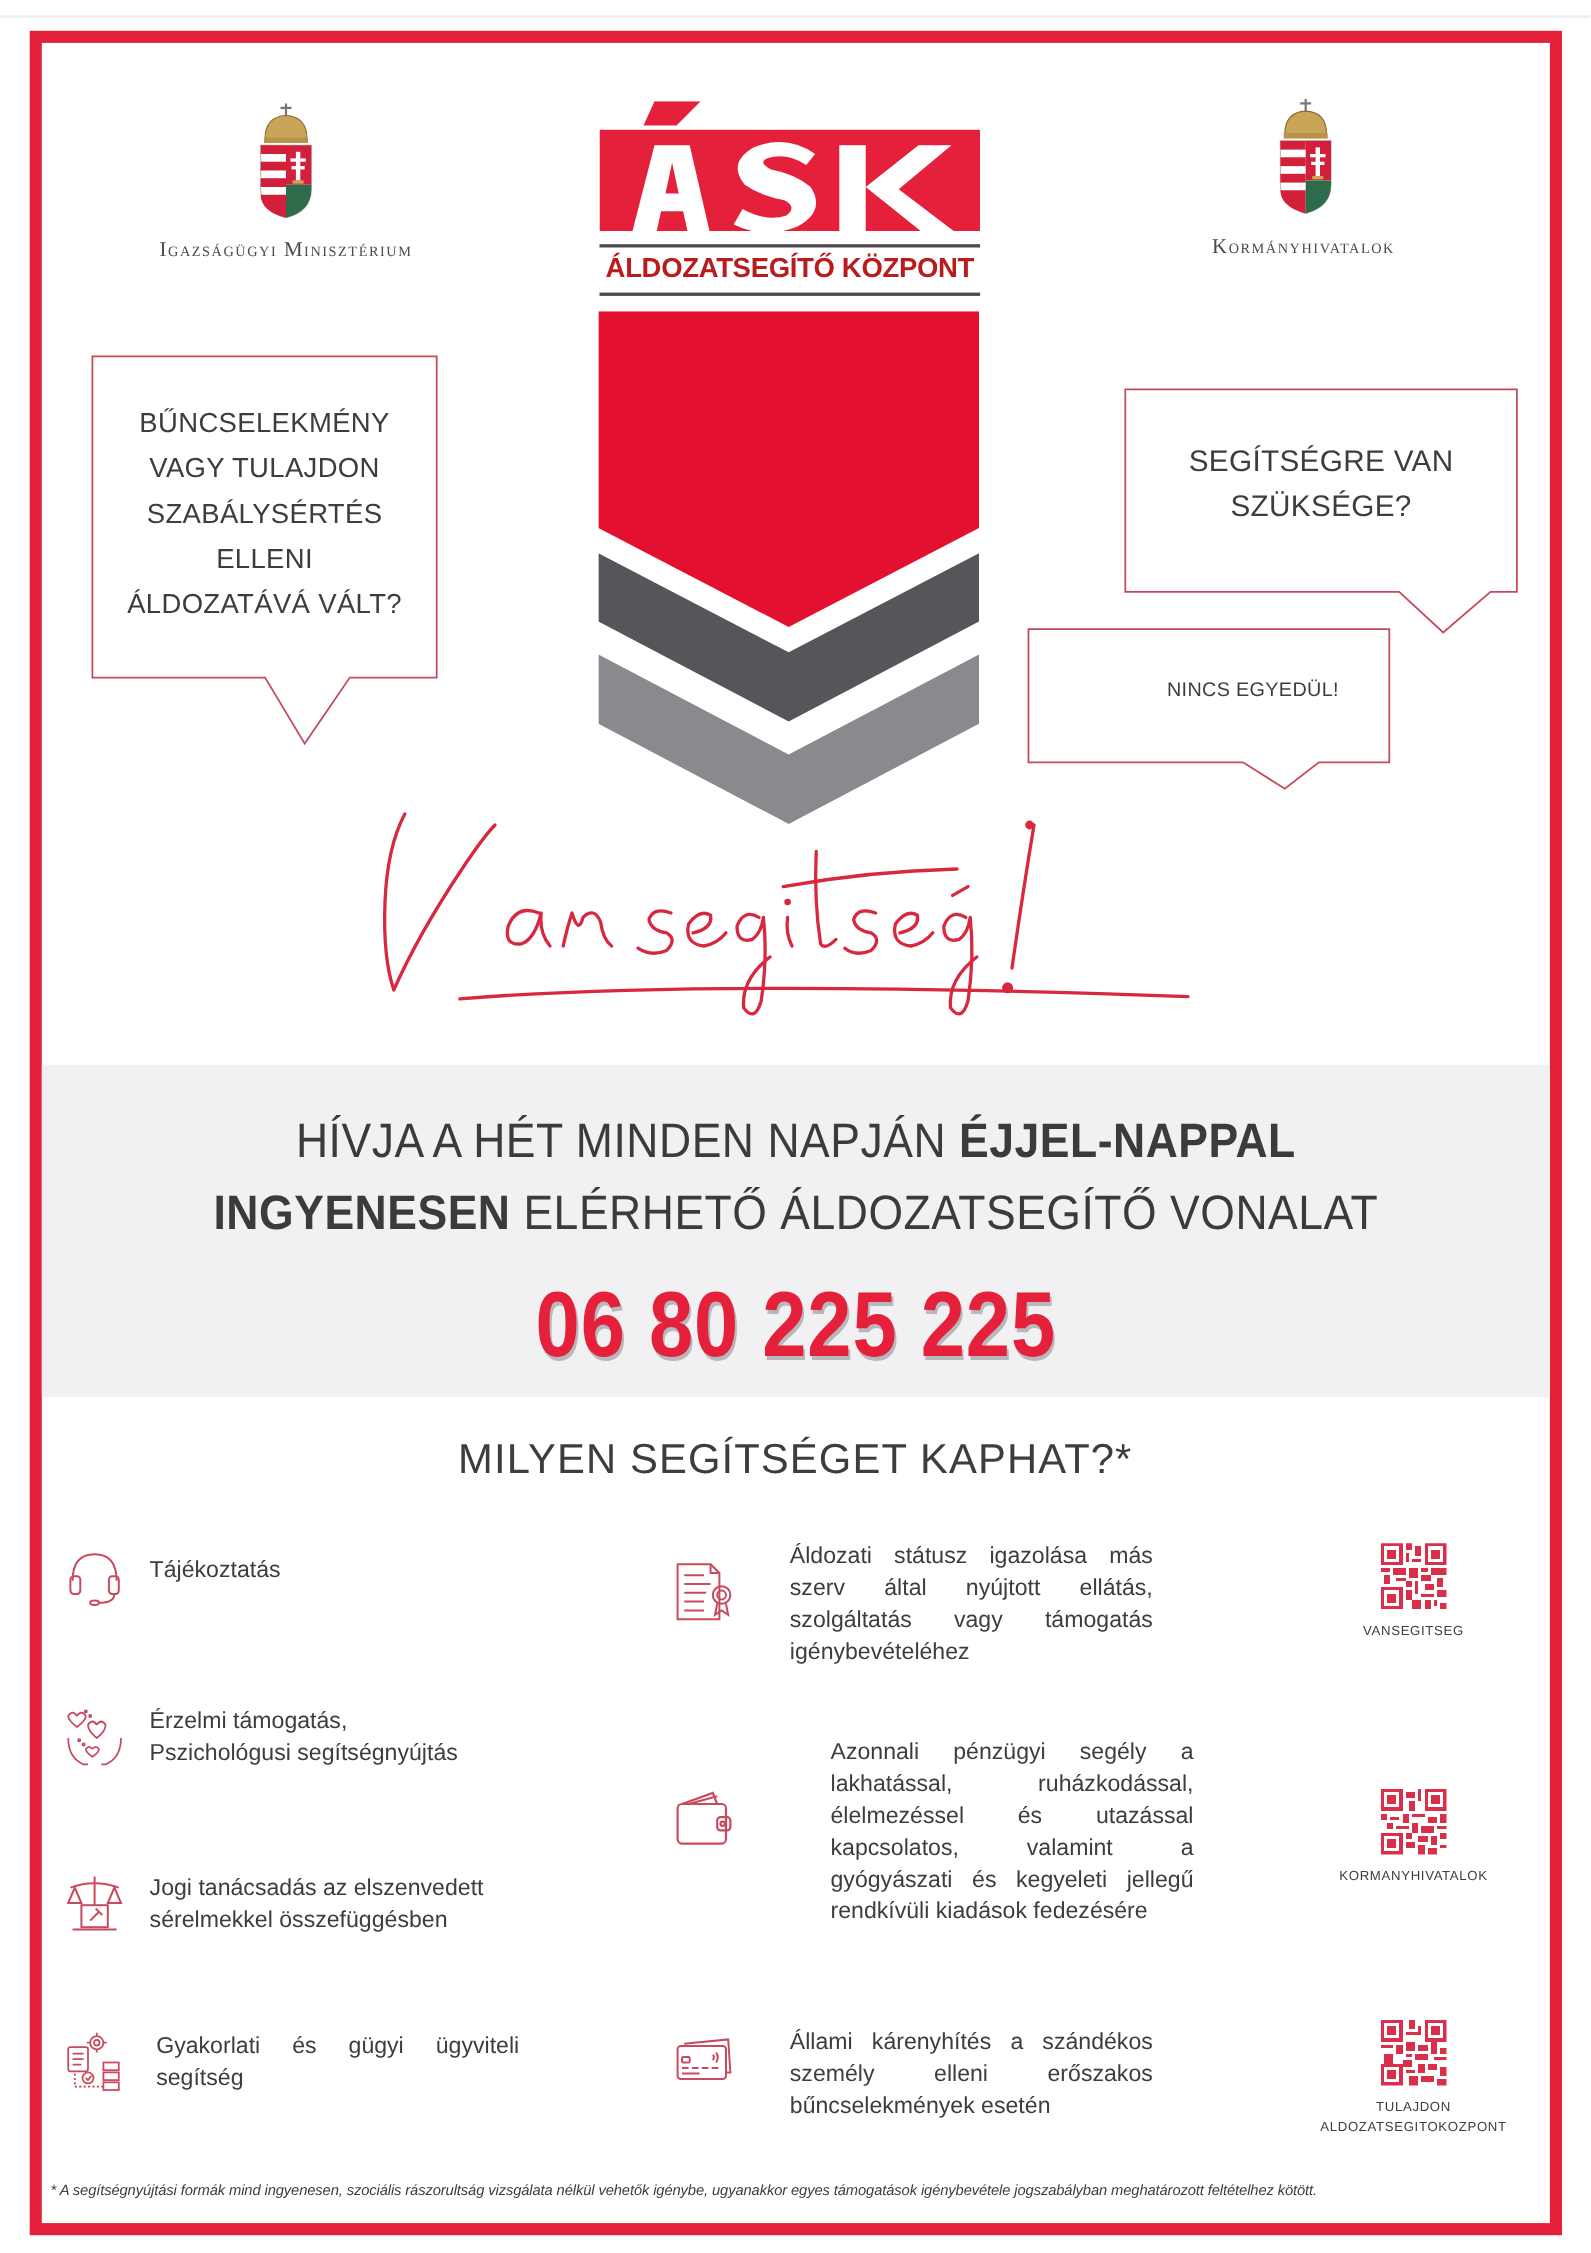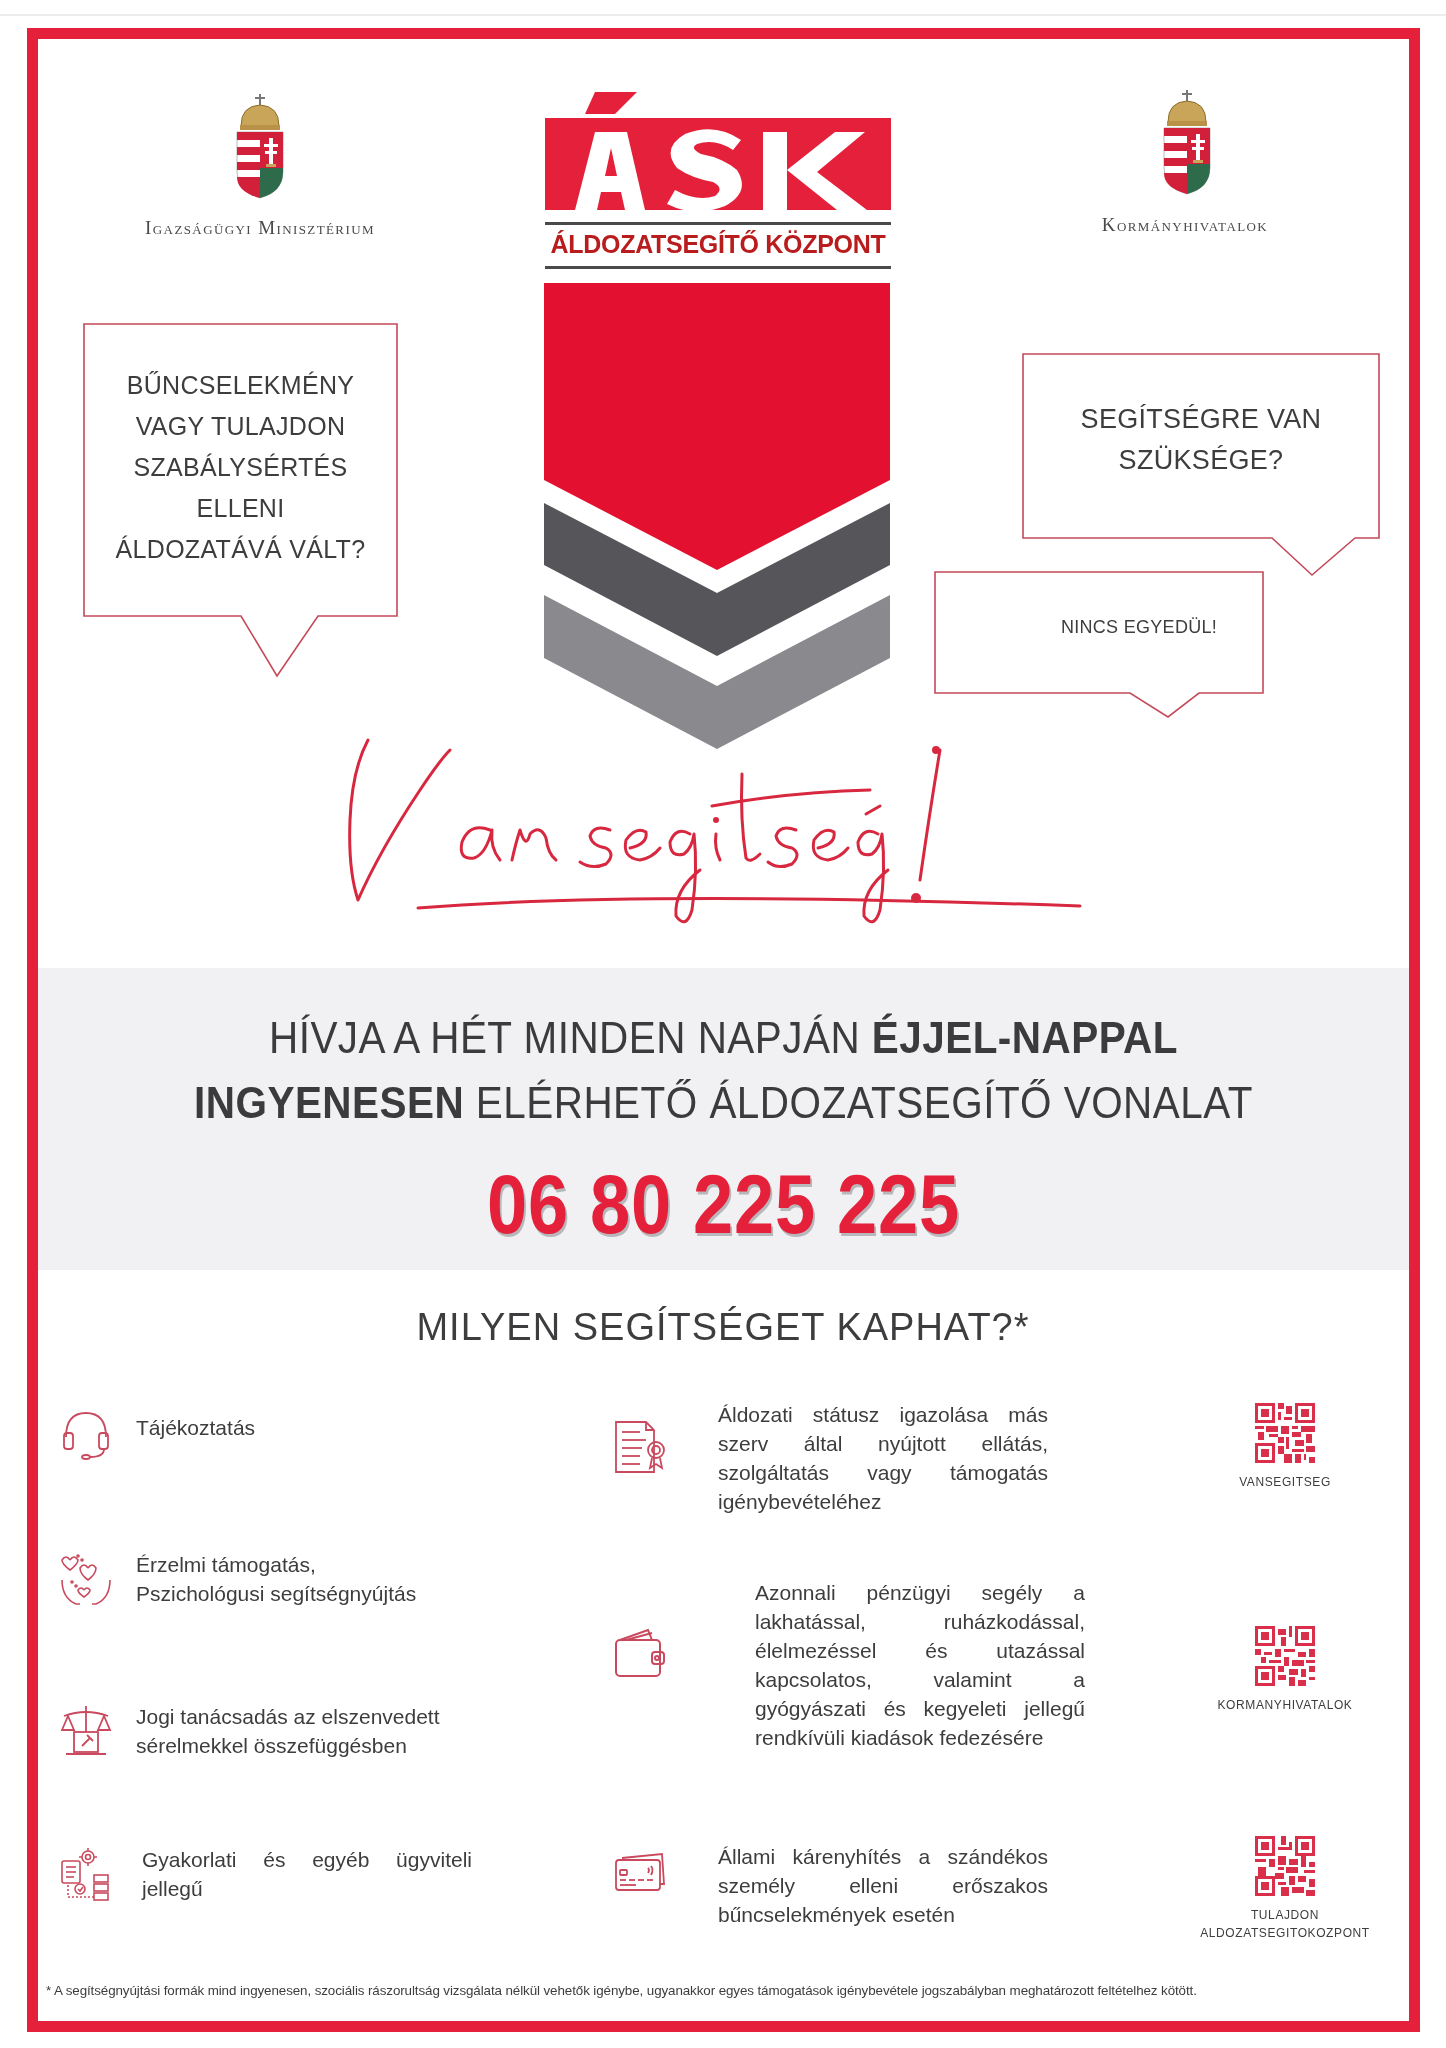--- a/index.html
+++ b/index.html
@@ -78,21 +78,21 @@
 
   
   .qr { position: absolute; width: 220px; text-align: center; }
   .qr-code { width: 60px; height: 60px; margin: 0 auto; }
   .qr-code svg { width: 100%; height: 100%; display: block; }
   .qr-label { font-size: 12px; color: #3d3d3f; margin-top: 10px; letter-spacing: 0.6px; line-height: 18px; }
   .q1 { left: 1175px; top: 1403px; }
   .q2 { left: 1175px; top: 1626px; }
   .q3 { left: 1175px; top: 1836px; }
 
-  .footnote { position: absolute; left: 46px; top: 1983px; width: 1360px; font-size: 13.4px; color: #3d3d3f; white-space: nowrap; letter-spacing: -0.1px; }
+  .footnote { position: absolute; left: 46px; top: 1983px; width: 1360px; font-size: 13.4px; color: #3d3d3f; white-space: nowrap; letter-spacing: -0.1px; font-style: italic; }
 </style>
 </head>
 <body>
 
 <div class="topline"></div>
 <div class="frame"></div>
 
 <div class="coat coat-left">
   <svg viewBox="0 0 54 110">
     <line x1="27" y1="2" x2="27" y2="14" stroke="#777" stroke-width="2"></line>
@@ -303,21 +303,21 @@
         <line x1="8" y1="27" x2="18" y2="27"></line>
         <line x1="8" y1="32" x2="16" y2="32"></line>
       <circle cx="22" cy="44" r="5"></circle>
         <path d="M20 44 L22 46 L25 42"></path>
       <rect x="36" y="30" width="14" height="7"></rect>
         <rect x="36" y="39" width="14" height="7"></rect>
         <rect x="36" y="48" width="14" height="7"></rect>
       <path d="M10 40 V52 H36" stroke-dasharray="2 2"></path>
     </svg>
   </div>
-  <div class="svc-text">Gyakorlati és egyéb ügyviteli jellegű</div>
+  <div class="svc-text">Gyakorlati és gügyi ügyviteli segítség</div>
 </div>
 
 <div class="svc s5">
   <div class="svc-icon">
     <svg viewBox="0 0 56 56" fill="none" stroke="#c94a5e" stroke-width="1.8">
       <path d="M4 4 H34 L42 12 V54 H4 Z"></path>
       <path d="M34 4 V12 H42"></path>
       <line x1="10" y1="14" x2="28" y2="14"></line>
         <line x1="10" y1="22" x2="34" y2="22"></line>
       <line x1="10" y1="30" x2="30" y2="30"></line>

